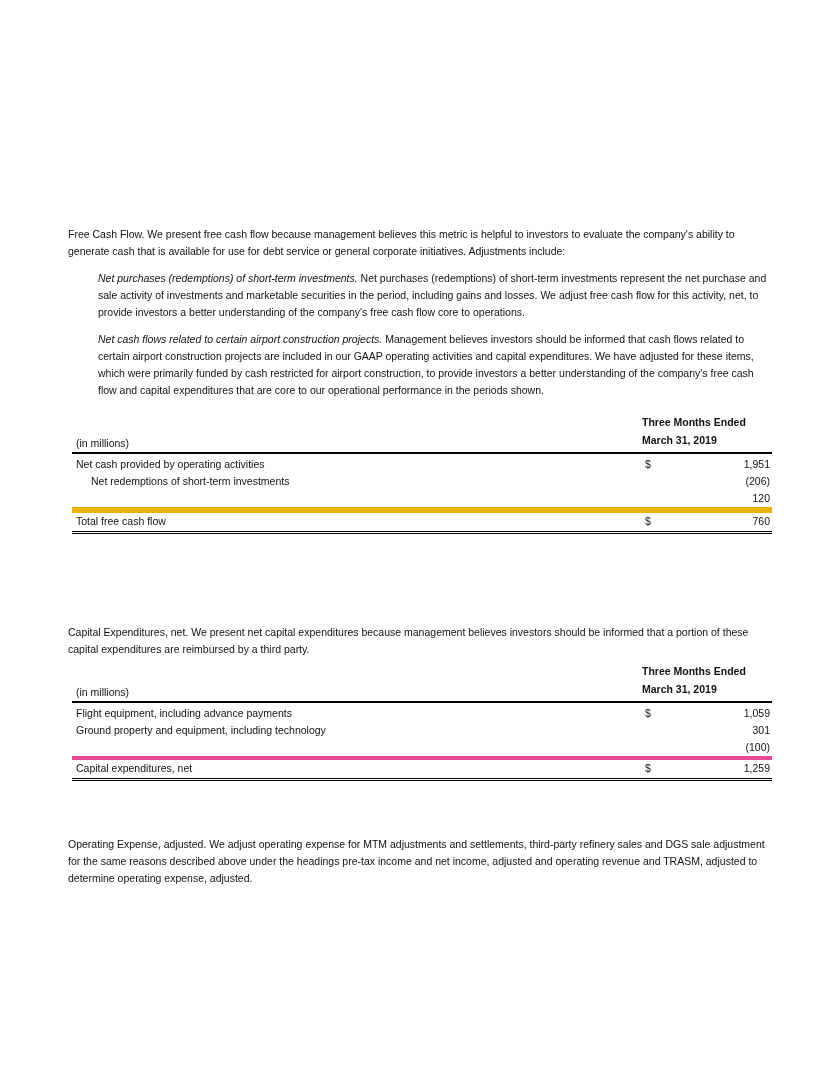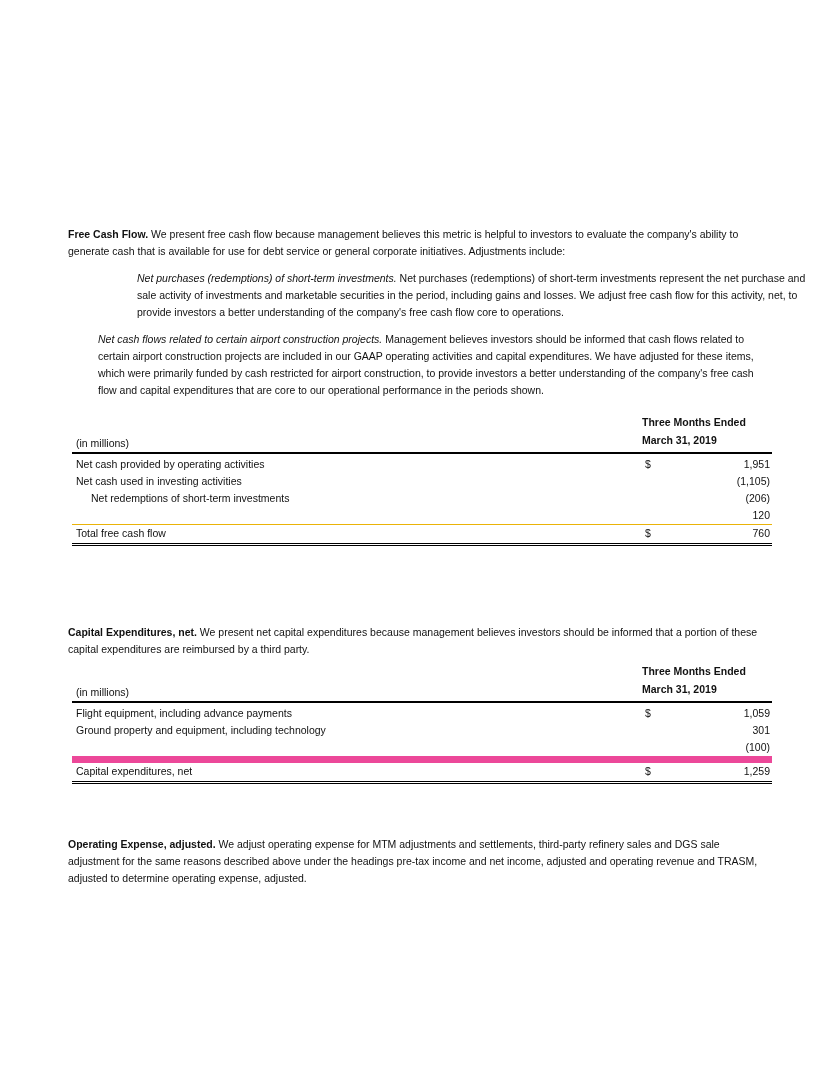--- a/index.html
+++ b/index.html
@@ -1,67 +1,62 @@
 <!DOCTYPE html>
 <html><head>
   <meta charset="utf-8">
   <style>
     html, body { margin: 0; padding: 0; background: #ffffff; }
     body {
       width: 835px; height: 1081px; position: relative; overflow: hidden;
       font-family: "Liberation Sans", sans-serif; font-size: 10.5px; color: #111;
     }
     .para { position: absolute; left: 68px; width: 702px; line-height: 17px; margin: 0; }
-    .para .lead { font-weight: bold; }
+    .para .lead { font-weight: normal; }
     .sub { position: absolute; left: 98px; width: 672px; line-height: 17px; margin: 0; }
     .sub .lead { font-style: italic; }
     .table { position: absolute; left: 72px; width: 700px; }
     .thead { position: relative; height: 36px; border-bottom: 2px solid #000; }
     .thead .units { position: absolute; left: 4px; bottom: 3px; margin-top: 24px; }
     .thead .h1, .thead .h2 { position: absolute; right: 10px; width: 120px; text-align: left; font-weight: bold; }
     .thead .h1 { top: 0; }
     .thead .h2 { top: 18px; }
     .row { position: relative; height: 17px; line-height: 17px; }
     .row .label { position: absolute; left: 4px; }
     .row.indent .label { left: 19px; }
     .row .dollar { position: absolute; left: 573px; }
     .row .val { position: absolute; right: 2px; text-align: center; }
-    .row.total { border-top: 1px solid #eab308; border-bottom: 3px double #000; height: 18px; }
+    .row.total { border-top: 6px solid #eab308; border-bottom: 3px double #000; height: 18px; }
   </style>
 </head>
 <body>
 
 <p class="para" style="top:226px;">
   <span class="lead">Free Cash Flow.</span><span> We present free cash flow because management believes this metric is helpful to investors to evaluate the company's ability to generate cash that is available for use for debt service or general corporate initiatives. Adjustments include:</span>
 </p>
 
-<p class="sub" style="top:270px;margin-left:39px;">
+<p class="sub" style="top:270px;">
   <span class="lead">Net purchases (redemptions) of short-term investments.</span><span> Net purchases (redemptions) of short-term investments represent the net purchase and sale activity of investments and marketable securities in the period, including gains and losses. We adjust free cash flow for this activity, net, to provide investors a better understanding of the company's free cash flow core to operations.</span>
 </p>
 
 <p class="sub" style="top:331px;">
   <span class="lead">Net cash flows related to certain airport construction projects.</span><span> Management believes investors should be informed that cash flows related to certain airport construction projects are included in our GAAP operating activities and capital expenditures. We have adjusted for these items, which were primarily funded by cash restricted for airport construction, to provide investors a better understanding of the company's free cash flow and capital expenditures that are core to our operational performance in the periods shown.</span>
 </p>
 
 <div class="table" style="top:416px;">
   <div class="thead">
     <span class="units">(in millions)</span>
     <span class="h1">Three Months Ended</span>
     <span class="h2">March 31, 2019</span>
   </div>
   <div style="height:2px"></div>
   <div class="row">
     <span class="label">Net cash provided by operating activities</span>
     <span class="dollar">$</span>
     <span class="val">1,951</span>
-  </div>
-  <div class="row">
-    <span class="label">Net cash used in investing activities</span>
-    <span class="dollar"></span>
-    <span class="val">(1,105)</span>
   </div>
   <div class="row indent">
     <span class="label">Net redemptions of short-term investments</span>
     <span class="dollar"></span>
     <span class="val">(206)</span>
   </div>
   <div class="row indent">
     <span class="dollar"></span>
     <span class="val">120</span>
   </div>
@@ -90,21 +85,21 @@
   </div>
   <div class="row">
     <span class="label">Ground property and equipment, including technology</span>
     <span class="dollar"></span>
     <span class="val">301</span>
   </div>
   <div class="row">
     <span class="dollar"></span>
     <span class="val">(100)</span>
   </div>
-  <div class="row total" style="border-top:7px solid #ec4899;">
+  <div class="row total" style="border-top:4px solid #ec4899;">
     <span class="label">Capital expenditures, net</span>
     <span class="dollar">$</span>
     <span class="val">1,259</span>
   </div>
 </div>
 
 <p class="para" style="top:836px;">
   <span class="lead">Operating Expense, adjusted.</span><span> We adjust operating expense for MTM adjustments and settlements, third-party refinery sales and DGS sale adjustment for the same reasons described above under the headings pre-tax income and net income, adjusted and operating revenue and TRASM, adjusted to determine operating expense, adjusted.</span>
 </p>
 

